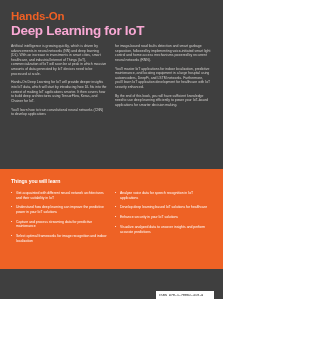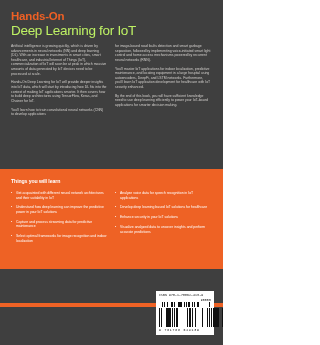--- a/index.html
+++ b/index.html
@@ -6,21 +6,21 @@
     margin: 0;
     padding: 0;
     background: #ffffff;
   }
   body {
     font-family: "Liberation Sans", sans-serif;
   }
   #cover {
     position: relative;
     width: 223px;
-    height: 345px;
+    height: 299px;
     background: #3f3f3f;
     overflow: hidden;
     box-sizing: border-box;
   }
 
   
   .title-block {
     position: absolute;
     left: 11px;
     top: 10px;
@@ -28,23 +28,23 @@
   }
   .title-handson {
     color: #ef6024;
     font-size: 11.5px;
     font-weight: bold;
     line-height: 12px;
     letter-spacing: -0.2px;
     margin: 0;
   }
   .title-main {
-    color: #bef264;
+    color: #f9a8d4;
     font-size: 13.5px;
-    font-weight: normal;
+    font-weight: bold;
     line-height: 15px;
     letter-spacing: -0.3px;
     margin: 1px 0 0 0;
   }
 
   
   .blurb {
     position: absolute;
     left: 11px;
     top: 44px;

